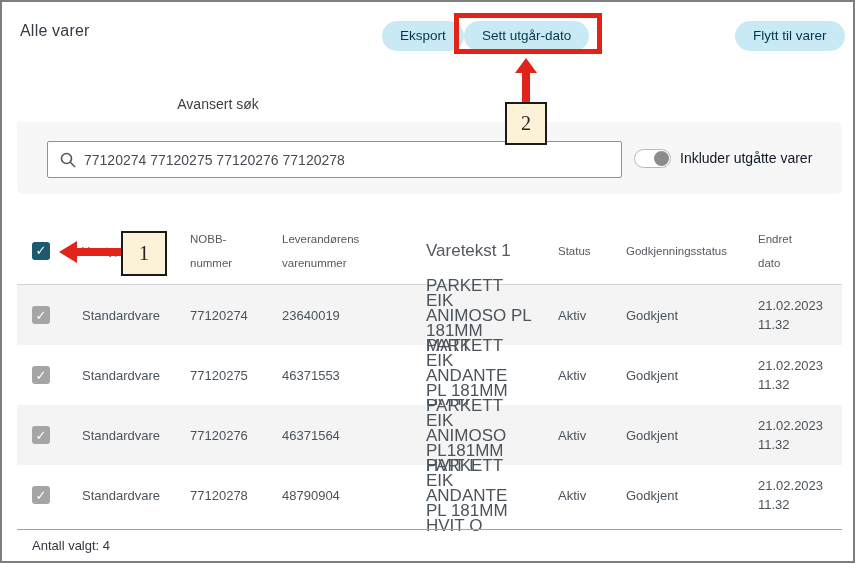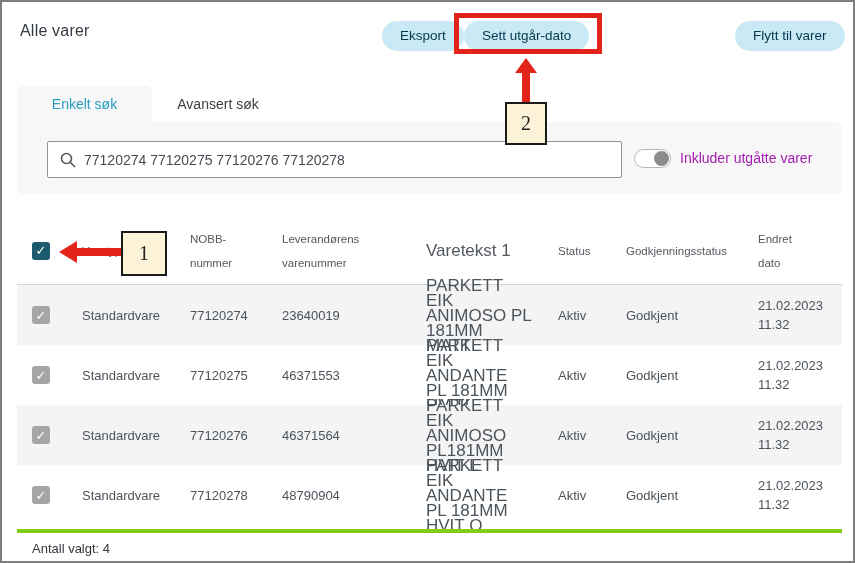--- a/index.html
+++ b/index.html
@@ -49,21 +49,21 @@
     font-family:"Liberation Sans",sans-serif; font-size:14px; color:#454c54; width:520px;
   }
   .toggle {
     position:absolute; left:617px; top:27px; width:37px; height:19px;
     background:#fff; border:1px solid #b9b9b9; border-radius:10px; cursor:pointer;
   }
   .toggle .knob {
     position:absolute; right:1px; top:1px; width:15px; height:15px;
     border-radius:50%; background:#8c8c8c;
   }
-  .toggle-label { position:absolute; left:663px; top:28px; font-size:14px; color:#a21caf; }
+  .toggle-label { position:absolute; left:663px; top:28px; font-size:14px; color:#0f172a; }
   
   .thead {
     position:absolute; left:15px; top:215px; width:825px; height:68px;
     border-bottom:1px solid #d4d4d4; display:flex; align-items:center;
     font-size:11.5px; color:#54595f;
   }
   .row {
     position:absolute; left:15px; width:825px; height:60px;
     display:flex; align-items:center; font-size:13px; color:#4b535b;
   }
@@ -78,21 +78,21 @@
   .c7 { flex:1; line-height:19px; }
   .hline { line-height:24px; }
   .checkbox {
     width:18px; height:18px; border-radius:3px; display:flex;
     align-items:center; justify-content:center; color:#fff; font-size:13px; cursor:pointer;
   }
   .cb-header { background:#1c5a70; }
   .cb-row { background:#a5a5a5; }
   .footer-bar {
     position:absolute; left:15px; top:527px; width:825px;
-    border-top:4px solid #84cc16; padding:8px 0 0 15px;
+    border-top:1px solid #84cc16; padding:8px 0 0 15px;
     font-size:13px; color:#33383e;
   }
   
   .red-rect {
     position:absolute; left:452px; top:11px; width:148px; height:41px;
     border:5px solid #e2231a; z-index:40; pointer-events:none;
   }
   .step-box {
     position:absolute; z-index:50; background:#fcf2d8; border:2px solid #1a1a1a;
     display:flex; align-items:center; justify-content:center;
@@ -119,21 +119,20 @@
 <div class="frame">
 
   <div class="page-title">Alle varer</div>
 
   <div class="toolbar">
     <button class="pill-btn" id="btn-eksport">Eksport</button>
     <button class="pill-btn" id="btn-sett">Sett utgår-dato</button>
     <button class="pill-btn" id="btn-flytt">Flytt til varer</button>
   </div>
 
-  <div class="tab tab-active">Enkelt søk</div>
   <div class="tab tab-inactive">Avansert søk</div>
 
   <div class="search-panel">
     <div class="search-box">
       <svg width="16" height="16" viewBox="0 0 16 16">
         <circle cx="6.5" cy="6.5" r="5" fill="none" stroke="#555" stroke-width="1.6"></circle>
         <line x1="10.3" y1="10.3" x2="15" y2="15" stroke="#555" stroke-width="1.6"></line>
       </svg>
       <input class="search-input" type="text" value="77120274 77120275 77120276 77120278" style="">
     </div>

